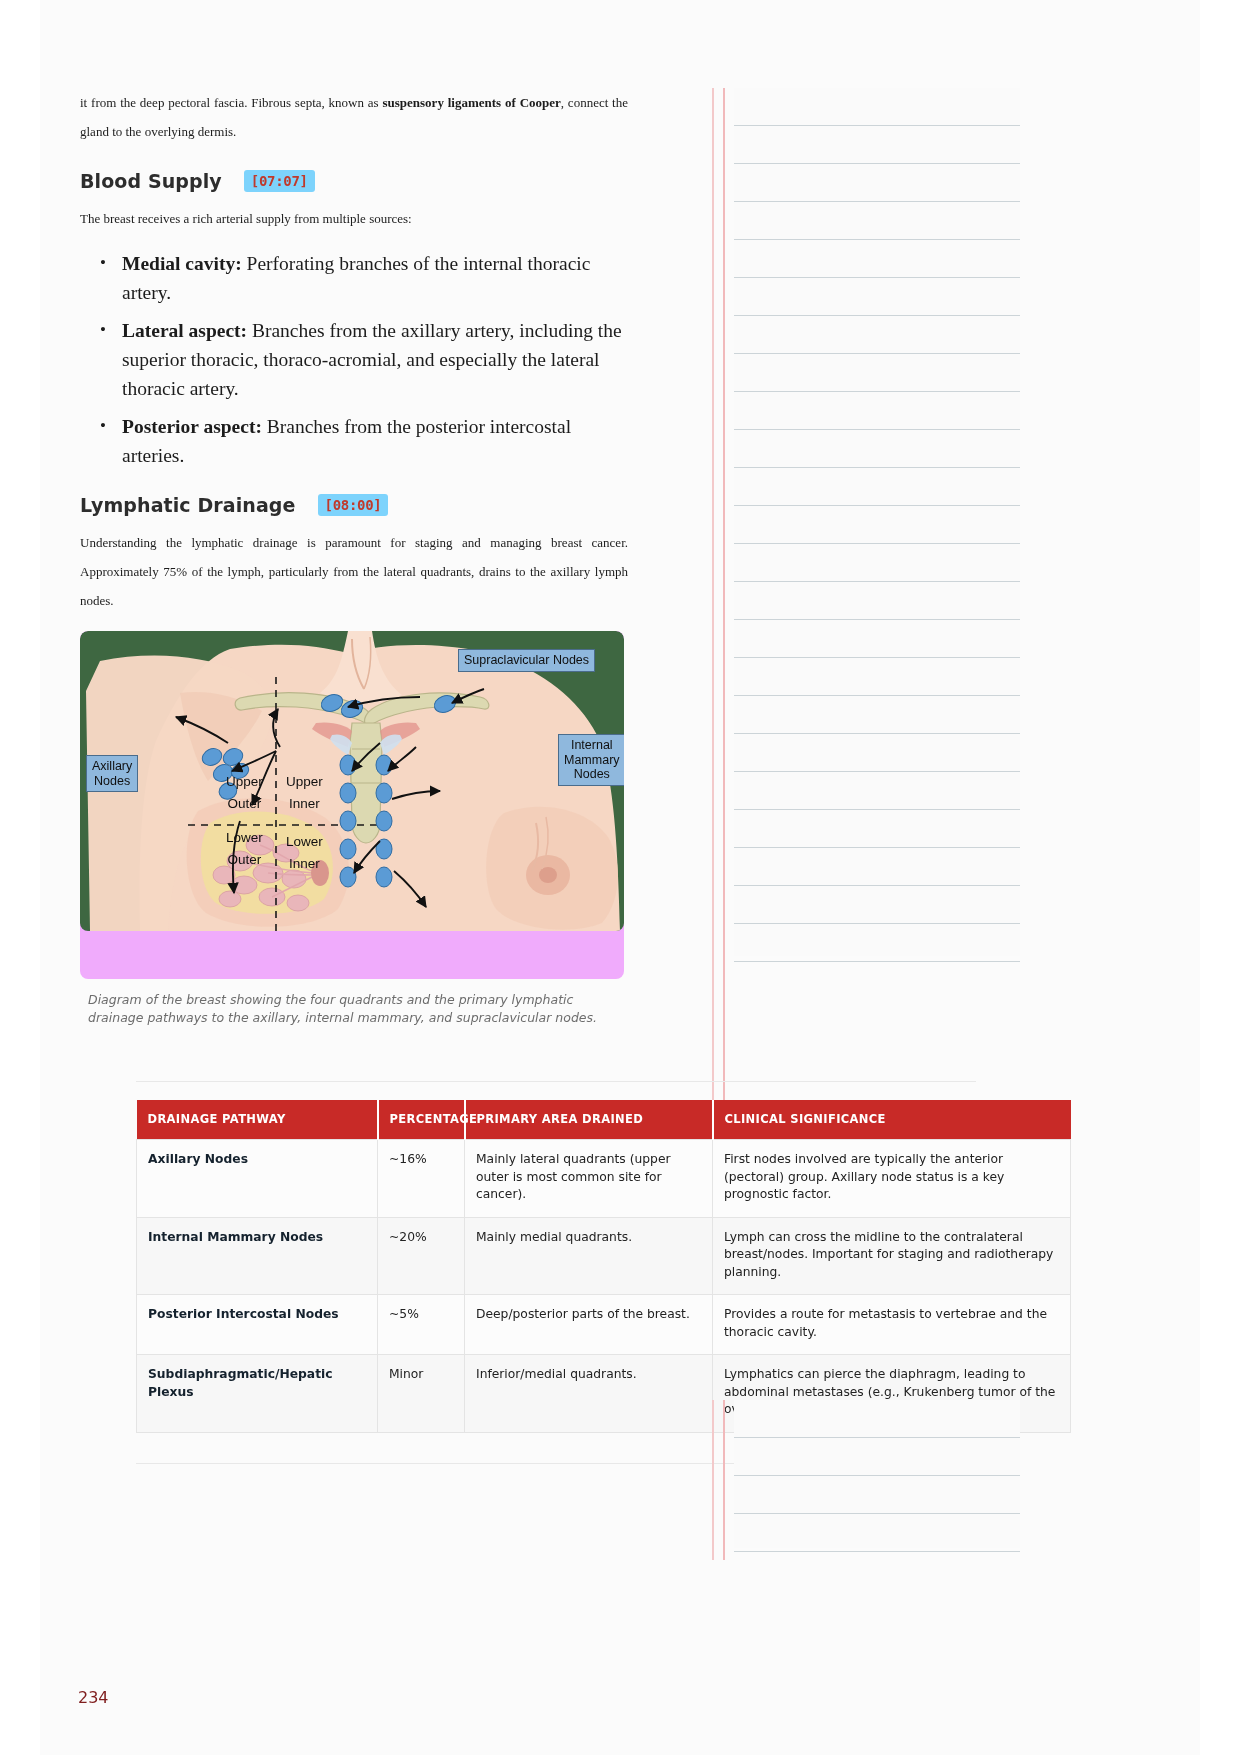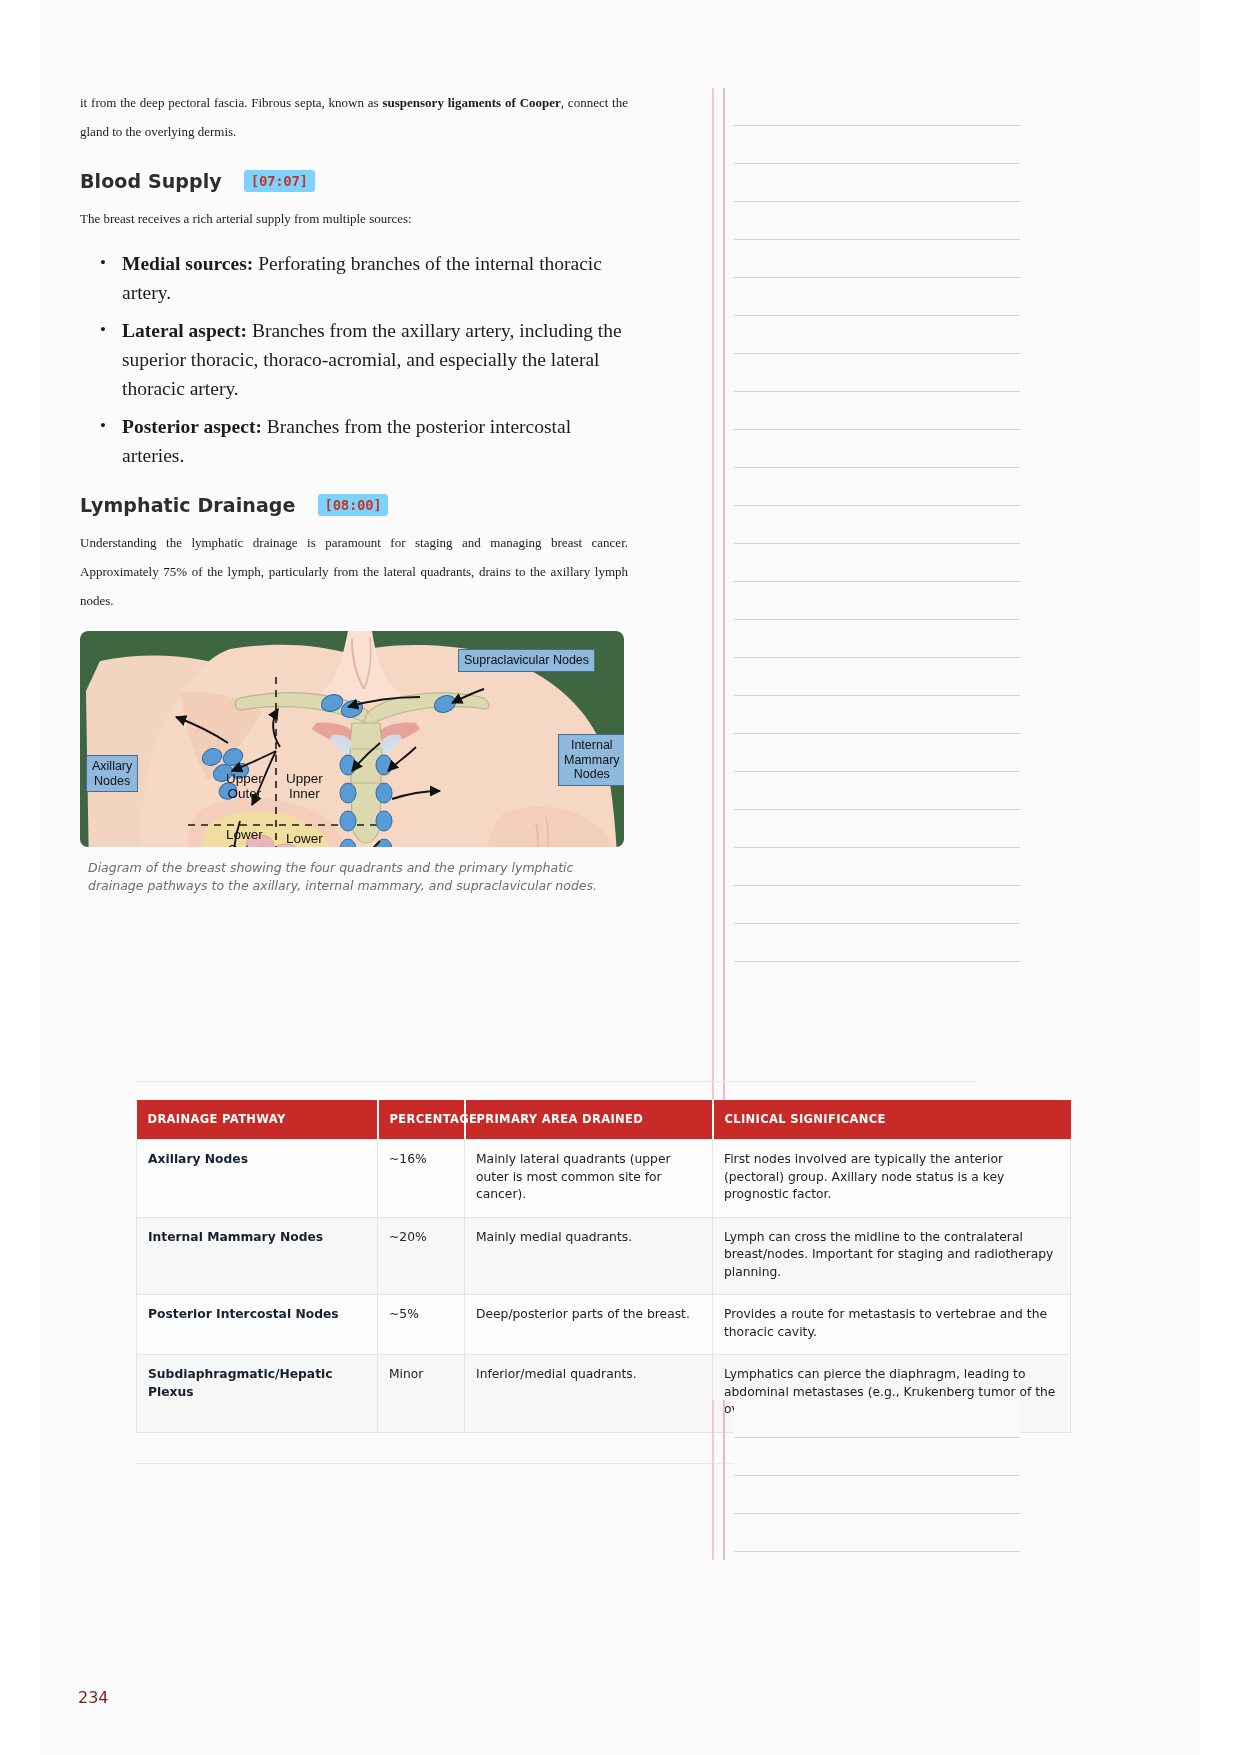--- a/index.html
+++ b/index.html
@@ -109,21 +109,21 @@
     color: #1c1c1c;
   }
 
   
   .figure {
     margin: 12px 0 0 0;
     width: 544px;
   }
   .fig-frame {
     width: 544px;
-    height: 216px;
+    height: 348px;
     border-radius: 8px;
     overflow: hidden;
     background: #f0abfc;
     position: relative;
   }
   .fig-cap {
     margin: 12px 8px 0 8px;
     font-family: "DejaVu Sans", sans-serif;
     font-style: italic;
     font-size: 12.5px;
@@ -231,21 +231,21 @@
     font-size: 12.5px;
     line-height: 14.5px;
     padding: 3px 5px;
     text-align: center;
     white-space: pre-line;
   }
   .quad {
     position: absolute;
     font-family: "Liberation Sans", sans-serif;
     font-size: 13.5px;
-    line-height: 15px;
+    line-height: 22px;
     color: #101010;
     text-align: center;
     white-space: pre-line;
   }
 </style>
 </head>
 <body>
 
 <div id="page">
   <div class="page-inner"></div>
@@ -257,21 +257,21 @@
       <p class="body first"><span>it from the deep pectoral fascia. Fibrous septa, known as </span><span class="b">suspensory ligaments of Cooper</span><span>, connect the gland to the overlying dermis.</span></p>
 
       <h2 class="sec">
         <span>Blood Supply</span>
         <span class="ts">[07:07]</span>
       </h2>
 
       <p class="body">The breast receives a rich arterial supply from multiple sources:</p>
 
       <ul class="bul">
-        <li><span class="b">Medial sources:</span><span> Perforating branches of the internal thoracic artery.</span></li>
+        <li><span class="b">Medial cavity:</span><span> Perforating branches of the internal thoracic artery.</span></li>
         <li><span class="b">Lateral aspect:</span><span> Branches from the axillary artery, including the superior thoracic, thoraco-acromial, and especially the lateral thoracic artery.</span></li>
         <li><span class="b">Posterior aspect:</span><span> Branches from the posterior intercostal arteries.</span></li>
       </ul>
 
       <h2 class="sec">
         <span>Lymphatic Drainage</span>
         <span class="ts">[08:00]</span>
       </h2>
 
       <p class="body">Understanding the lymphatic drainage is paramount for staging and managing breast cancer. Approximately 75% of the lymph, particularly from the lateral quadrants, drains to the axillary lymph nodes.</p>

